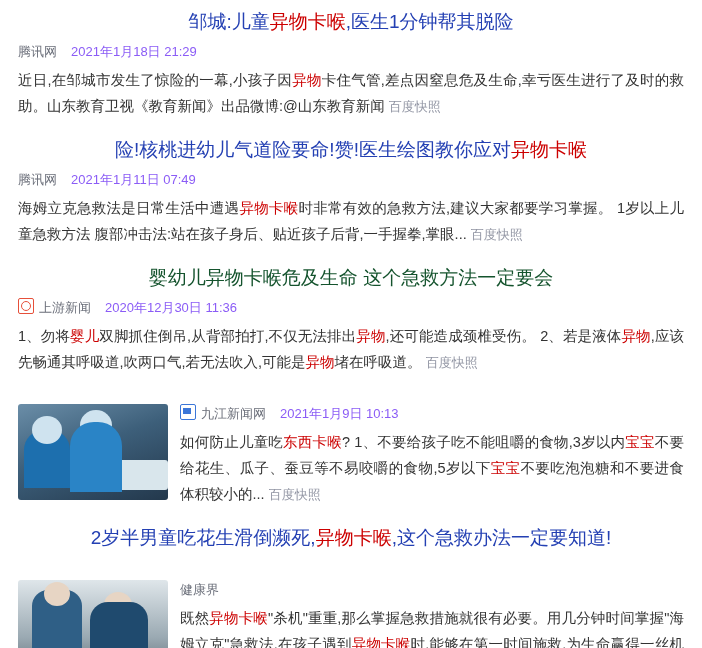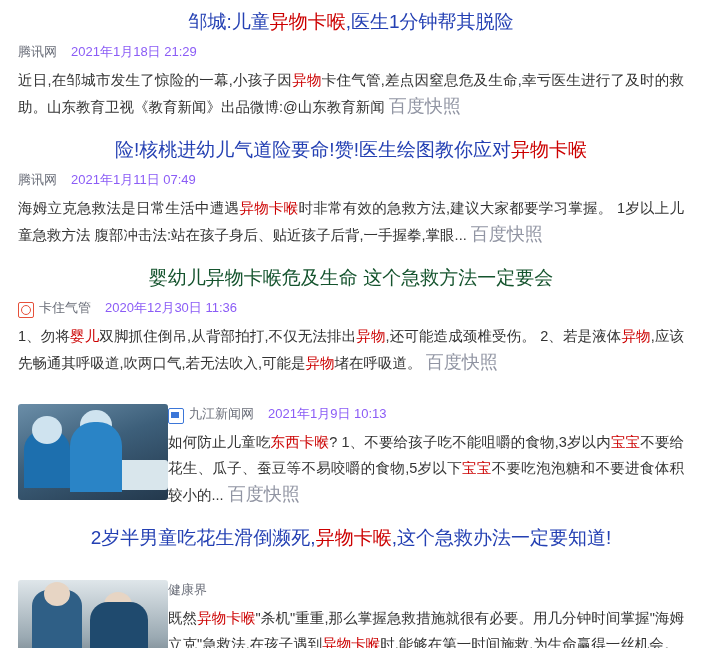--- a/index.html
+++ b/index.html
@@ -42,21 +42,21 @@
     line-height: 20px;
     color: #9195a3;
     margin-bottom: 5px;
     display: flex;
     align-items: center;
     gap: 14px;
   }
   .source {
     color: #6b6f7a;
     display: flex;
-    align-items: flex-end;
+    align-items: flex-start;
     gap: 5px;
   }
   .favicon {
     display: inline-block;
     width: 14px;
     height: 14px;
     border-radius: 2px;
     flex: 0 0 auto;
     position: relative;
   }
@@ -94,24 +94,25 @@
     font-size: 14.5px;
     line-height: 26px;
     color: #333333;
     text-align: justify;
   }
   .abstract .hl {
     color: #cc0000;
   }
   .abstract .kuaizhao {
     color: #9195a3;
-    font-size: 18px;
+    font-size: 13px;
   }
   .with-thumb {
     display: flex;
+    gap: 12px;
     align-items: flex-start;
     margin-top: 28px;
   }
   .thumb {
     flex: 0 0 auto;
     width: 150px;
     height: 96px;
     border-radius: 3px;
     overflow: hidden;
     position: relative;
@@ -238,21 +239,21 @@
       <span class="date">2021年1月11日 07:49</span>
     </div>
     <div class="abstract"><span>海姆立克急救法是日常生活中遭遇</span><span class="hl">异物卡喉</span><span>时非常有效的急救方法,建议大家都要学习掌握。 1岁以上儿童急救方法 腹部冲击法:站在孩子身后、贴近孩子后背,一手握拳,掌眼...</span> <span class="kuaizhao">百度快照</span></div>
   </div>
 
   <div class="result">
     <h3 class="title red-title"><span>婴幼儿异物卡喉危及生命 这个急救方法一定要会</span></h3>
     <div class="meta">
       <span class="source">
         <span class="favicon news-red"></span>
-        <span class="source-name">卡住气管</span>
+        <span class="source-name">上游新闻</span>
       </span>
       <span class="date">2020年12月30日 11:36</span>
     </div>
     <div class="abstract"><span>1、勿将</span><span class="hl">婴儿</span><span>双脚抓住倒吊,从背部拍打,不仅无法排出</span><span class="hl">异物</span><span>,还可能造成颈椎受伤。 2、若是液体</span><span class="hl">异物</span><span>,应该先畅通其呼吸道,吹两口气,若无法吹入,可能是</span><span class="hl">异物</span><span>堵在呼吸道。</span> <span class="kuaizhao">百度快照</span></div>
   </div>
 
   <div class="result">
     <div class="with-thumb">
       <div class="thumb thumb-a">
         <span class="head1"></span>

